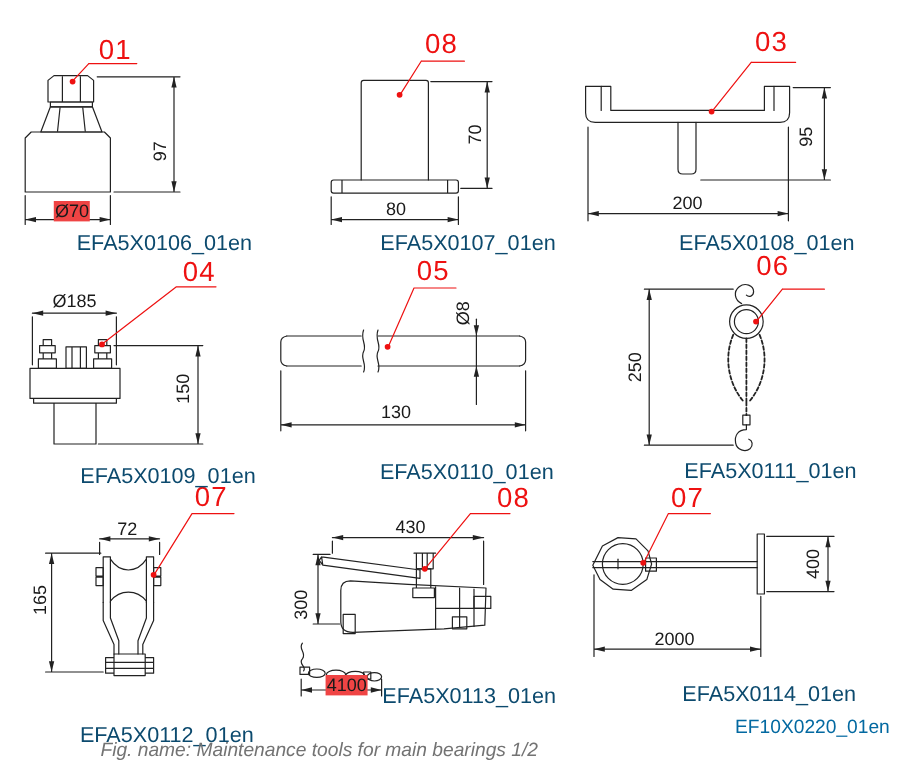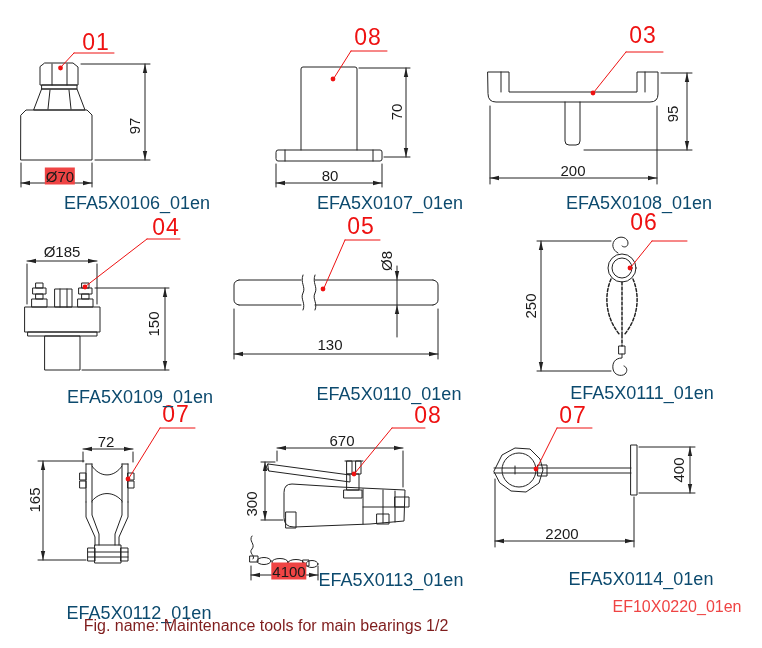--- a/index.html
+++ b/index.html
@@ -5,22 +5,22 @@
   html,body{margin:0;padding:0;background:#ffffff;}
   #canvas{position:relative;width:762px;height:648px;background:#ffffff;overflow:hidden;
           font-family:"Liberation Sans", sans-serif;}
   #art{position:absolute;left:0;top:0;}
   .txt{position:absolute;white-space:nowrap;transform:translate(-50%,-50%);}
   .dim{font-size:15px;color:#1a1a1a;}
   .dimv{transform:translate(-50%,-50%) rotate(-90deg);}
   .bg{background:#ef4444;padding:0 1px;}
   .toolnum{font-size:23px;letter-spacing:1px;color:#ee1111;}
   .code{font-size:18px;color:#0c4a6e;}
-  .doccode{font-size:16px;color:#ef4444;}
-  .figcap{font-size:16px;color:#7f1d1d;}
+  .doccode{font-size:16px;color:#0369a1;}
+  .figcap{font-size:16px;font-style:italic;color:#737373;}
 </style>
 </head>
 <body>
 
 <div id="canvas">
 
 <svg id="art" width="762" height="648" viewBox="0 0 762 648" fill="none" stroke="#222222" stroke-width="1" stroke-linecap="round" stroke-linejoin="round">
   <defs>
     <path id="arw" d="M0,0 L-9,-2.2 L-9,2.2 Z" fill="#222222" stroke="none"></path>
   </defs>
@@ -192,25 +192,25 @@
 <span class="txt dim" style="left:330px;top:175px">80</span>
 <span class="txt dim dimv" style="left:672px;top:114px">95</span>
 <span class="txt dim" style="left:573px;top:170px">200</span>
 <span class="txt dim" style="left:62px;top:251px">Ø185</span>
 <span class="txt dim dimv" style="left:153px;top:324px">150</span>
 <span class="txt dim dimv" style="left:386px;top:261px">Ø8</span>
 <span class="txt dim" style="left:330px;top:344px">130</span>
 <span class="txt dim dimv" style="left:530px;top:306px">250</span>
 <span class="txt dim" style="left:106px;top:441px">72</span>
 <span class="txt dim dimv" style="left:34px;top:500px">165</span>
-<span class="txt dim" style="left:342px;top:440px">670</span>
+<span class="txt dim" style="left:342px;top:440px">430</span>
 <span class="txt dim dimv" style="left:251px;top:504px">300</span>
 <span class="txt dim bg" style="left:289px;top:571px">4100</span>
 <span class="txt dim dimv" style="left:678px;top:470px">400</span>
-<span class="txt dim" style="left:562px;top:533px">2200</span>
+<span class="txt dim" style="left:562px;top:533px">2000</span>
 
 <span class="txt code" style="left:137px;top:203px">EFA5X0106_01en</span>
 <span class="txt code" style="left:390px;top:203px">EFA5X0107_01en</span>
 <span class="txt code" style="left:639px;top:203px">EFA5X0108_01en</span>
 <span class="txt code" style="left:140px;top:397px">EFA5X0109_01en</span>
 <span class="txt code" style="left:389px;top:394px">EFA5X0110_01en</span>
 <span class="txt code" style="left:642px;top:393px">EFA5X0111_01en</span>
 <span class="txt code" style="left:139px;top:613px">EFA5X0112_01en</span>
 <span class="txt code" style="left:391px;top:580px">EFA5X0113_01en</span>
 <span class="txt code" style="left:641px;top:579px">EFA5X0114_01en</span>

